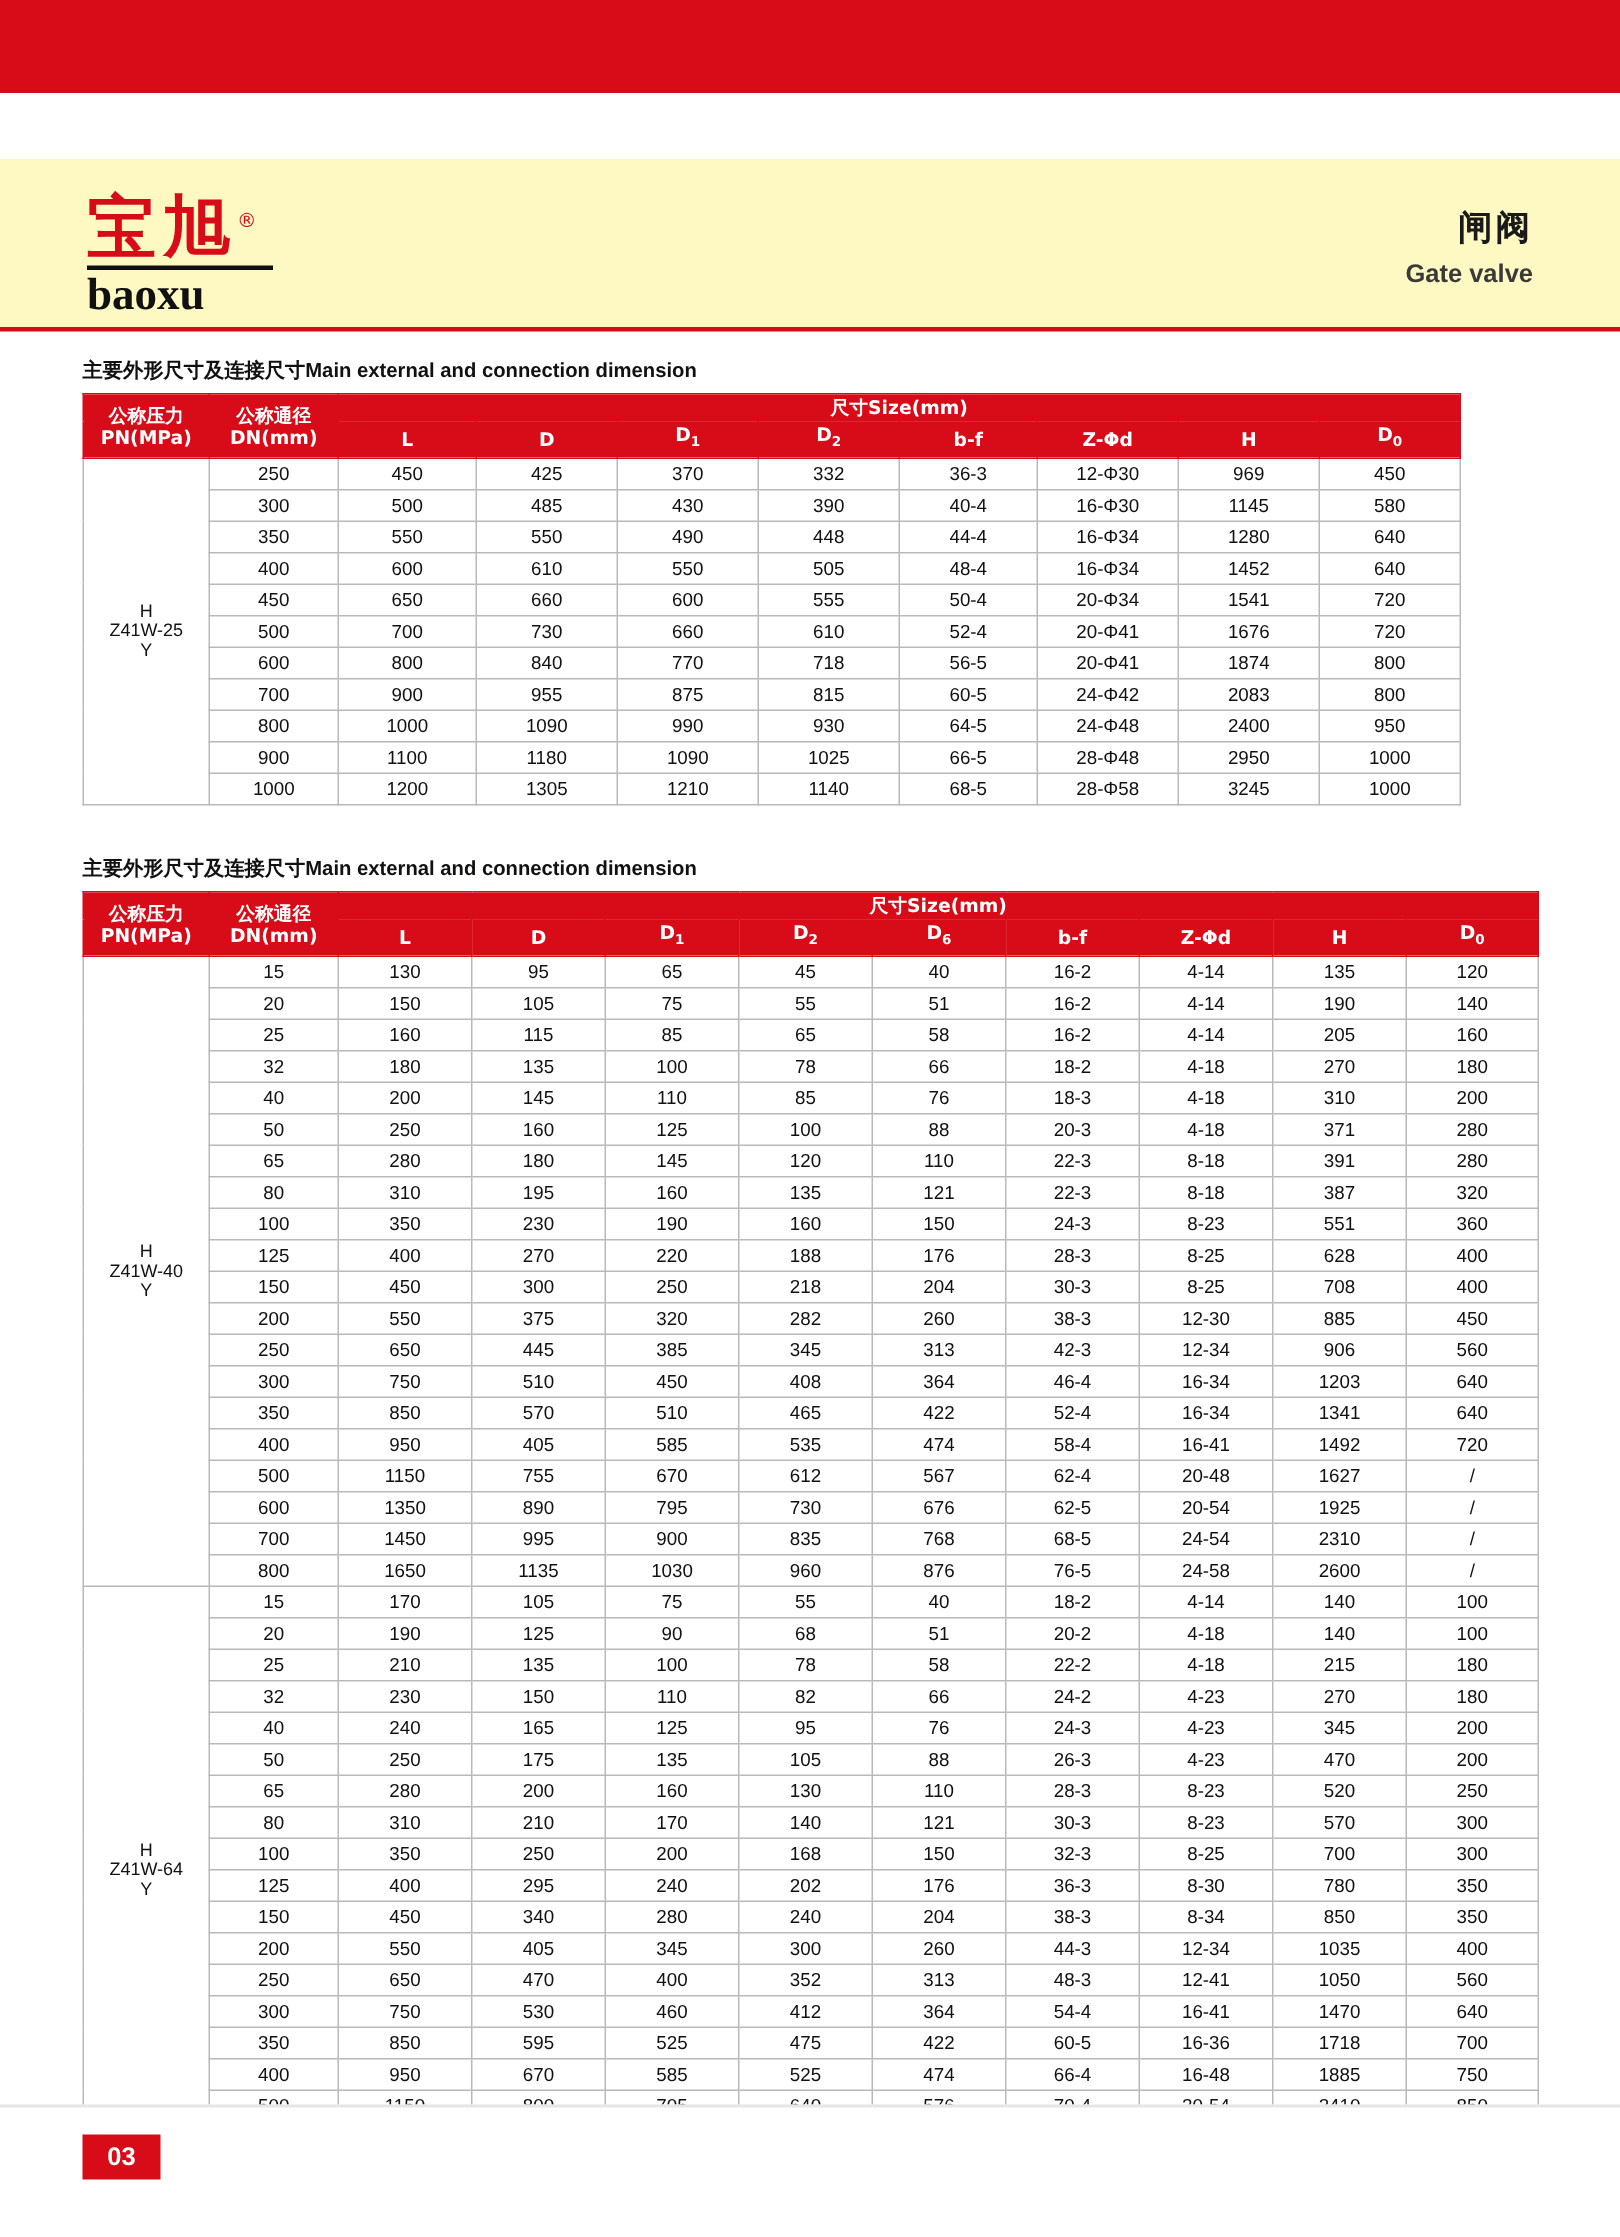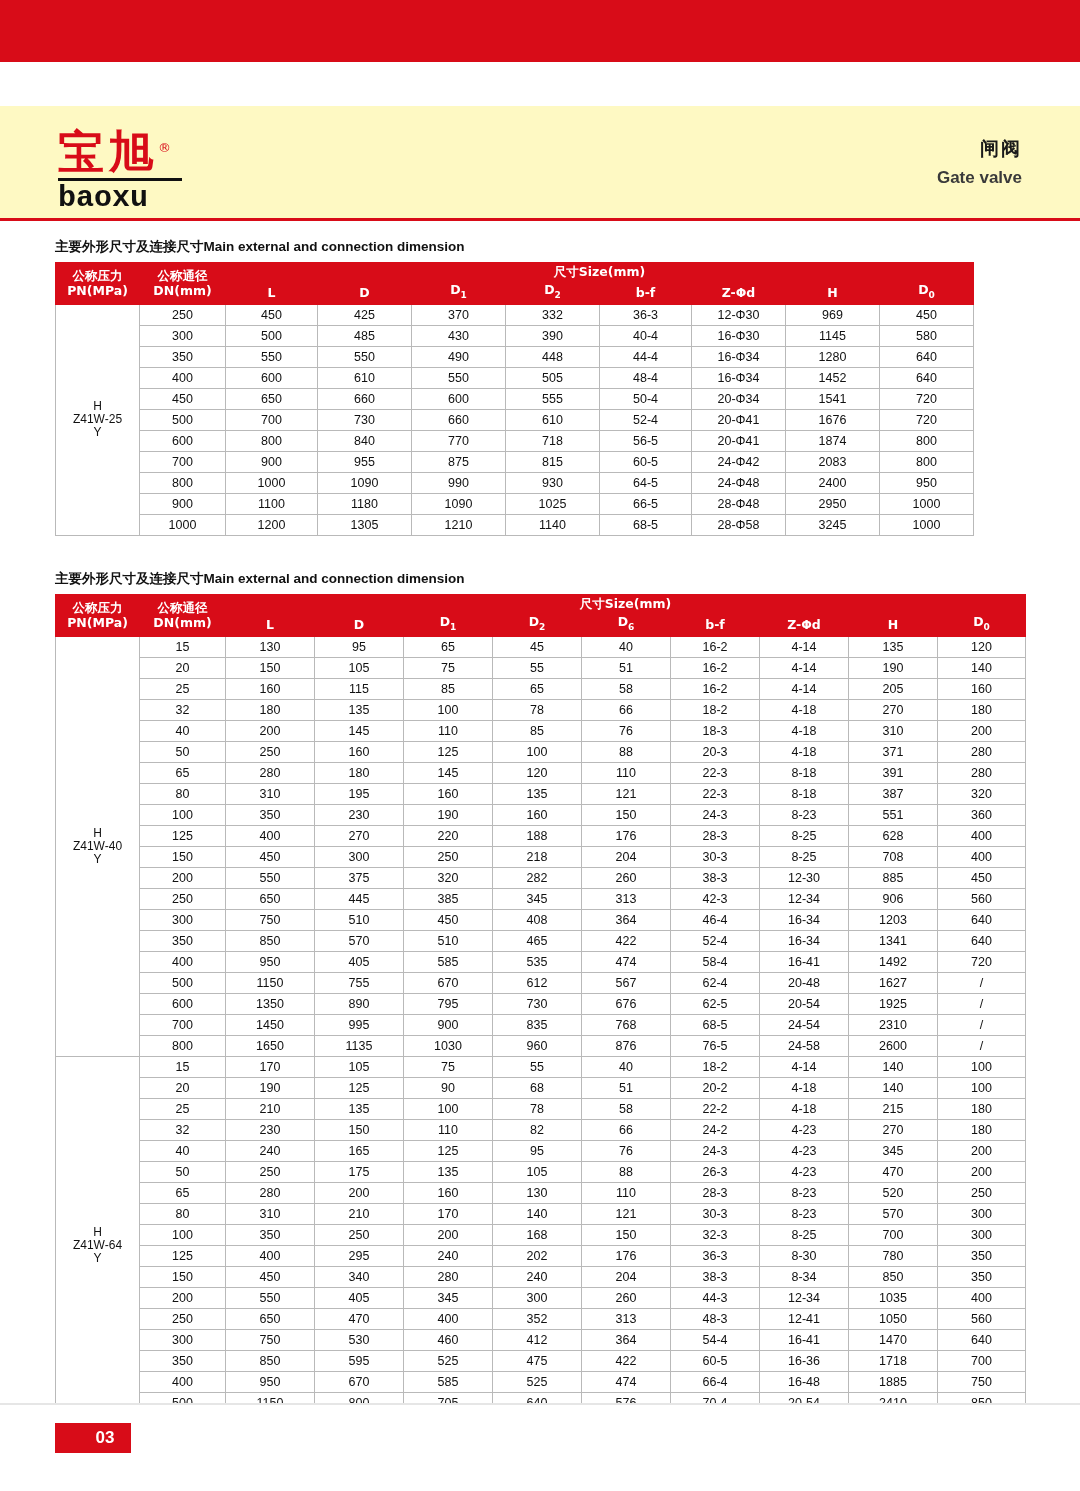--- a/index.html
+++ b/index.html
@@ -29,32 +29,32 @@
   .logo-cn {
     font-family:"DejaVu Sans", sans-serif;
     font-size:46px; font-weight:bold; color:#d80c18;
     letter-spacing:4px; line-height:48px;
     position:relative; display:inline-block;
   }
   .logo-reg {
     font-size:13px; vertical-align:super; font-weight:normal;
   }
   .logo-en {
-    font-family:Liberation Mono, monospace;
+    font-family:Liberation Serif, serif;
     font-size:30px; font-weight:bold; color:#111;
     line-height:30px; letter-spacing:0px; margin-top:2px;
   }
   .logo-underline {
     width:124px; height:3px; background:#111; margin:2px 0 2px 0;
   }
   .title-right {
     position:absolute; right:58px; top:30px; text-align:right;
   }
   .title-cn {
-    font-size:19px; font-weight:bold; color:#1a1a1a; letter-spacing:2px;
+    font-size:23px; font-weight:bold; color:#1a1a1a; letter-spacing:2px;
     font-family:"DejaVu Sans", sans-serif;
   }
   .title-en {
     font-size:17px; color:#3a3a3a; margin-top:6px;
     font-family:"Liberation Sans", sans-serif;
     font-weight:bold;
   }
 
   
   .section { position:absolute; left:55px; }
@@ -100,21 +100,20 @@
     position:absolute; left:0; bottom:0; width:1080px; height:86px;
     background:#ffffff;
     border-top:2px solid #e6e6e6;
   }
   .page-num {
     position:absolute; left:55px; top:18px;
     width:52px; height:30px; background:#d80c18;
     color:#fff; font-size:17px; font-weight:bold;
     display:flex; align-items:center; justify-content:center;
     font-family:"Liberation Sans", sans-serif;
-    padding-left:24px;
   }
   .hotline {
     position:absolute; left:125px; top:17px;
     font-size:19px; font-weight:bold; color:#111;
     font-family:"DejaVu Sans", sans-serif;
     letter-spacing:0.5px;
   }
 </style>
 </head>
 <body>

